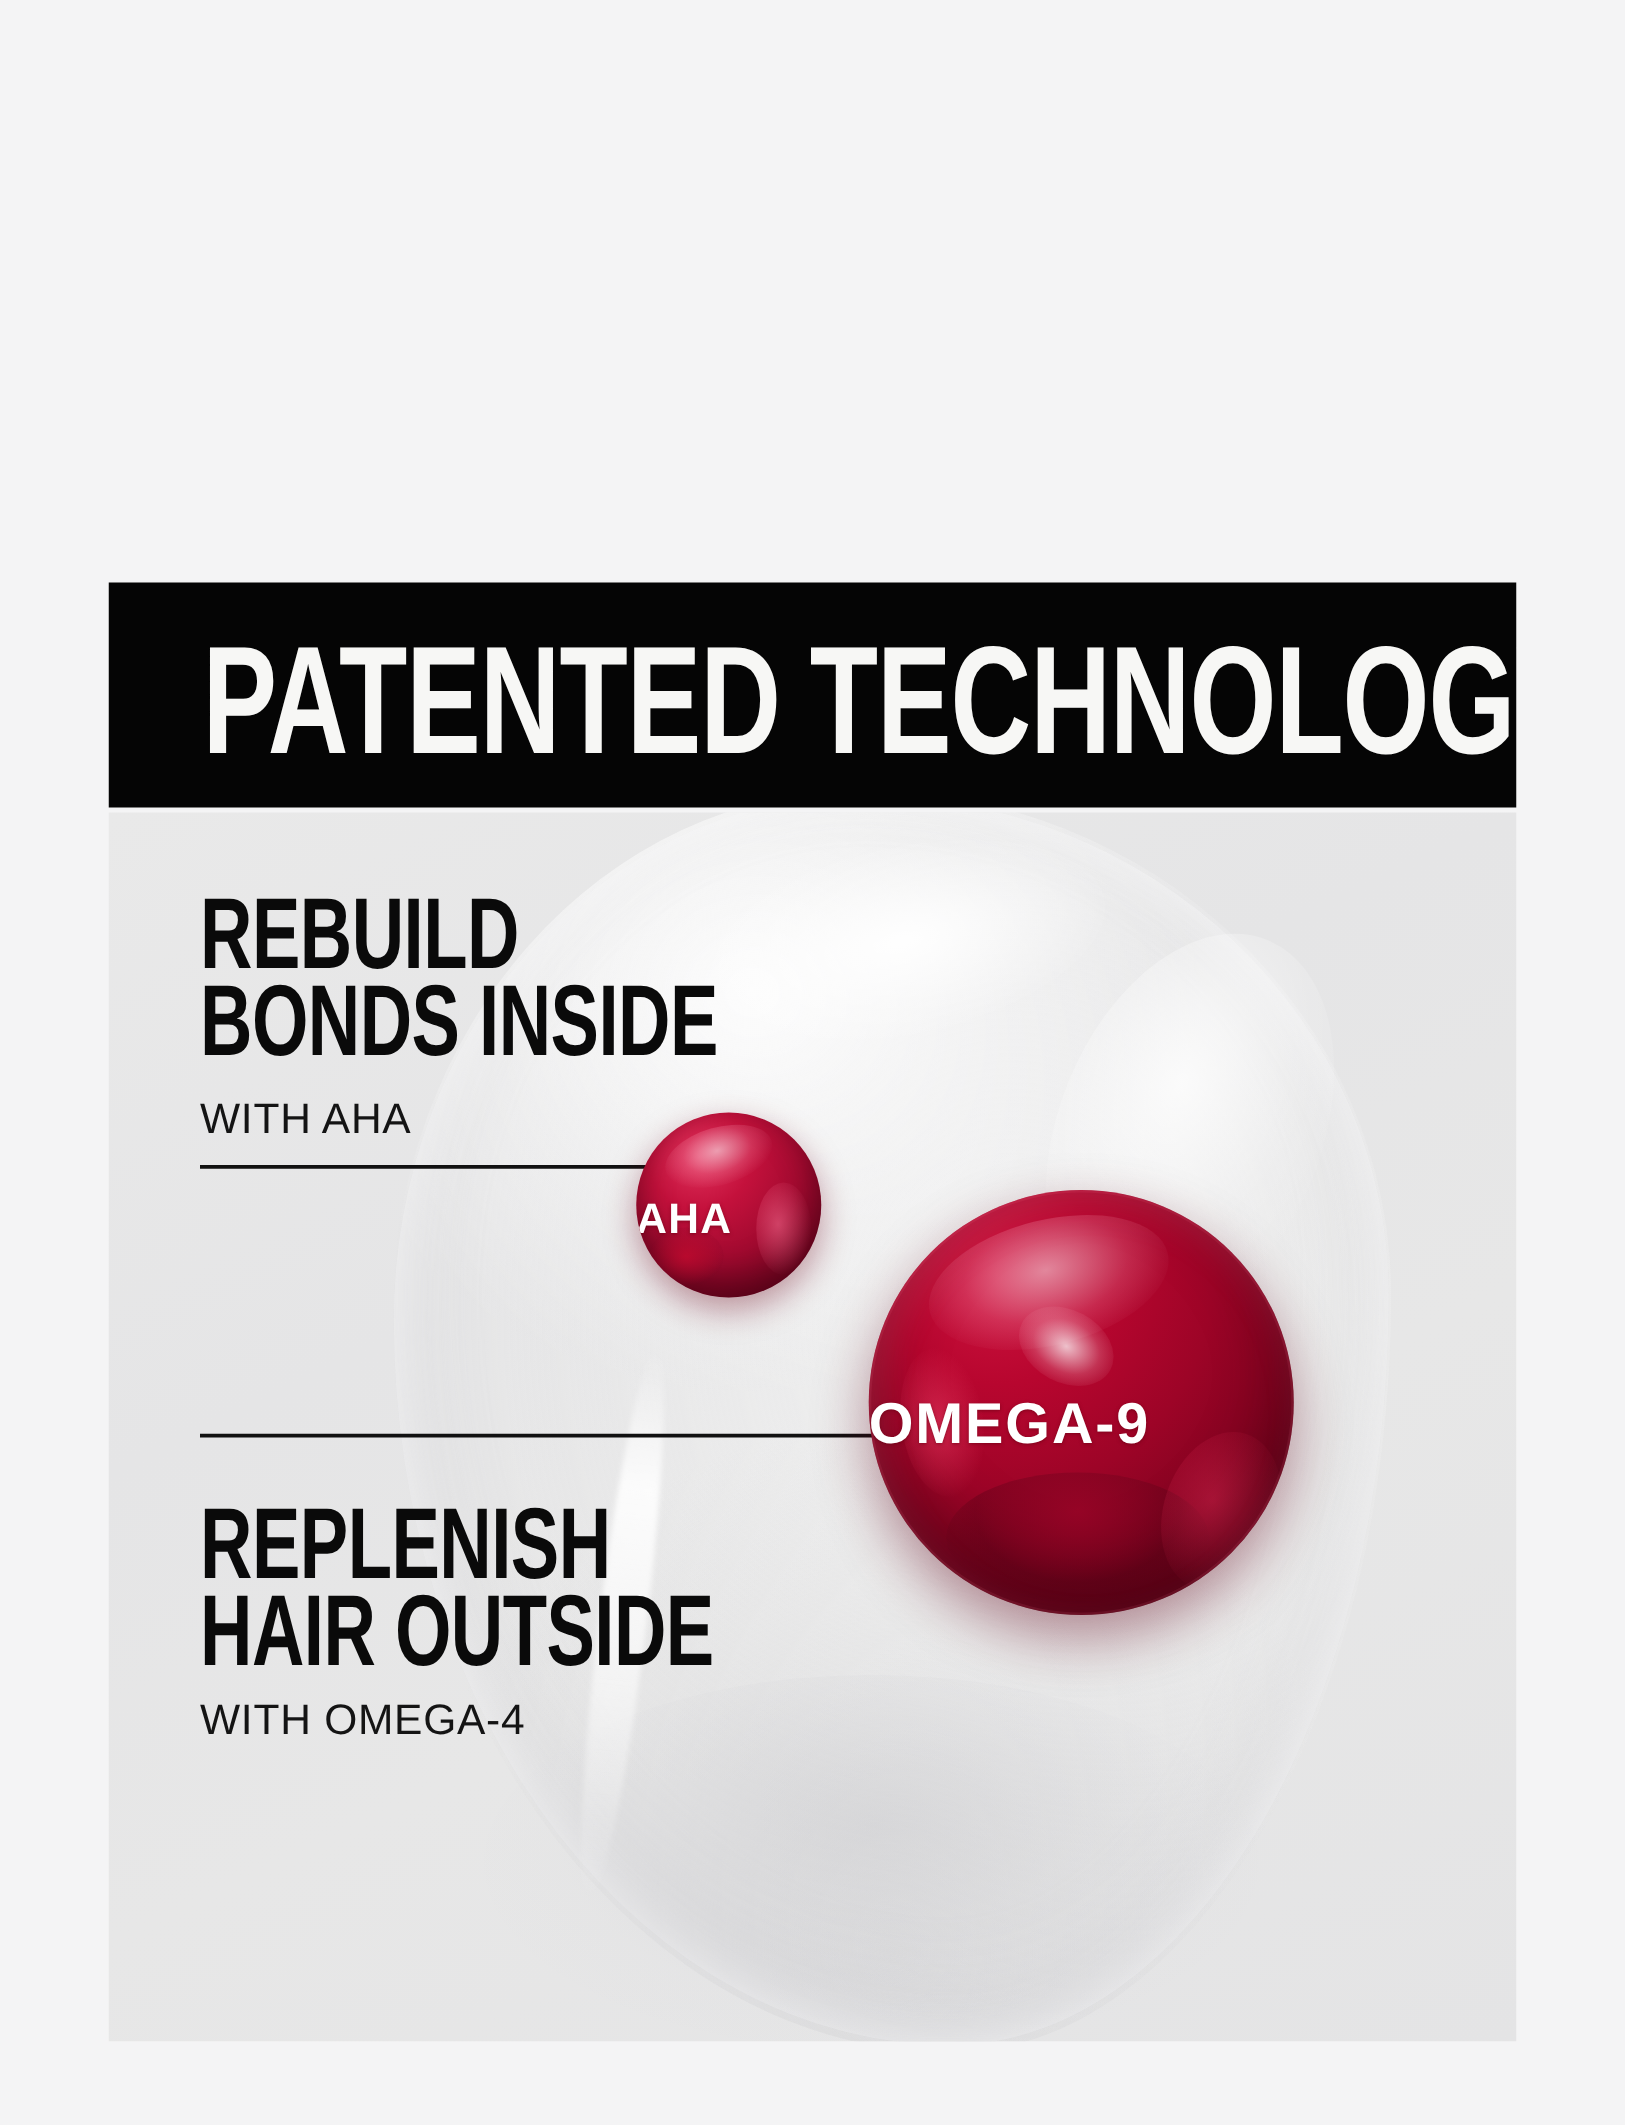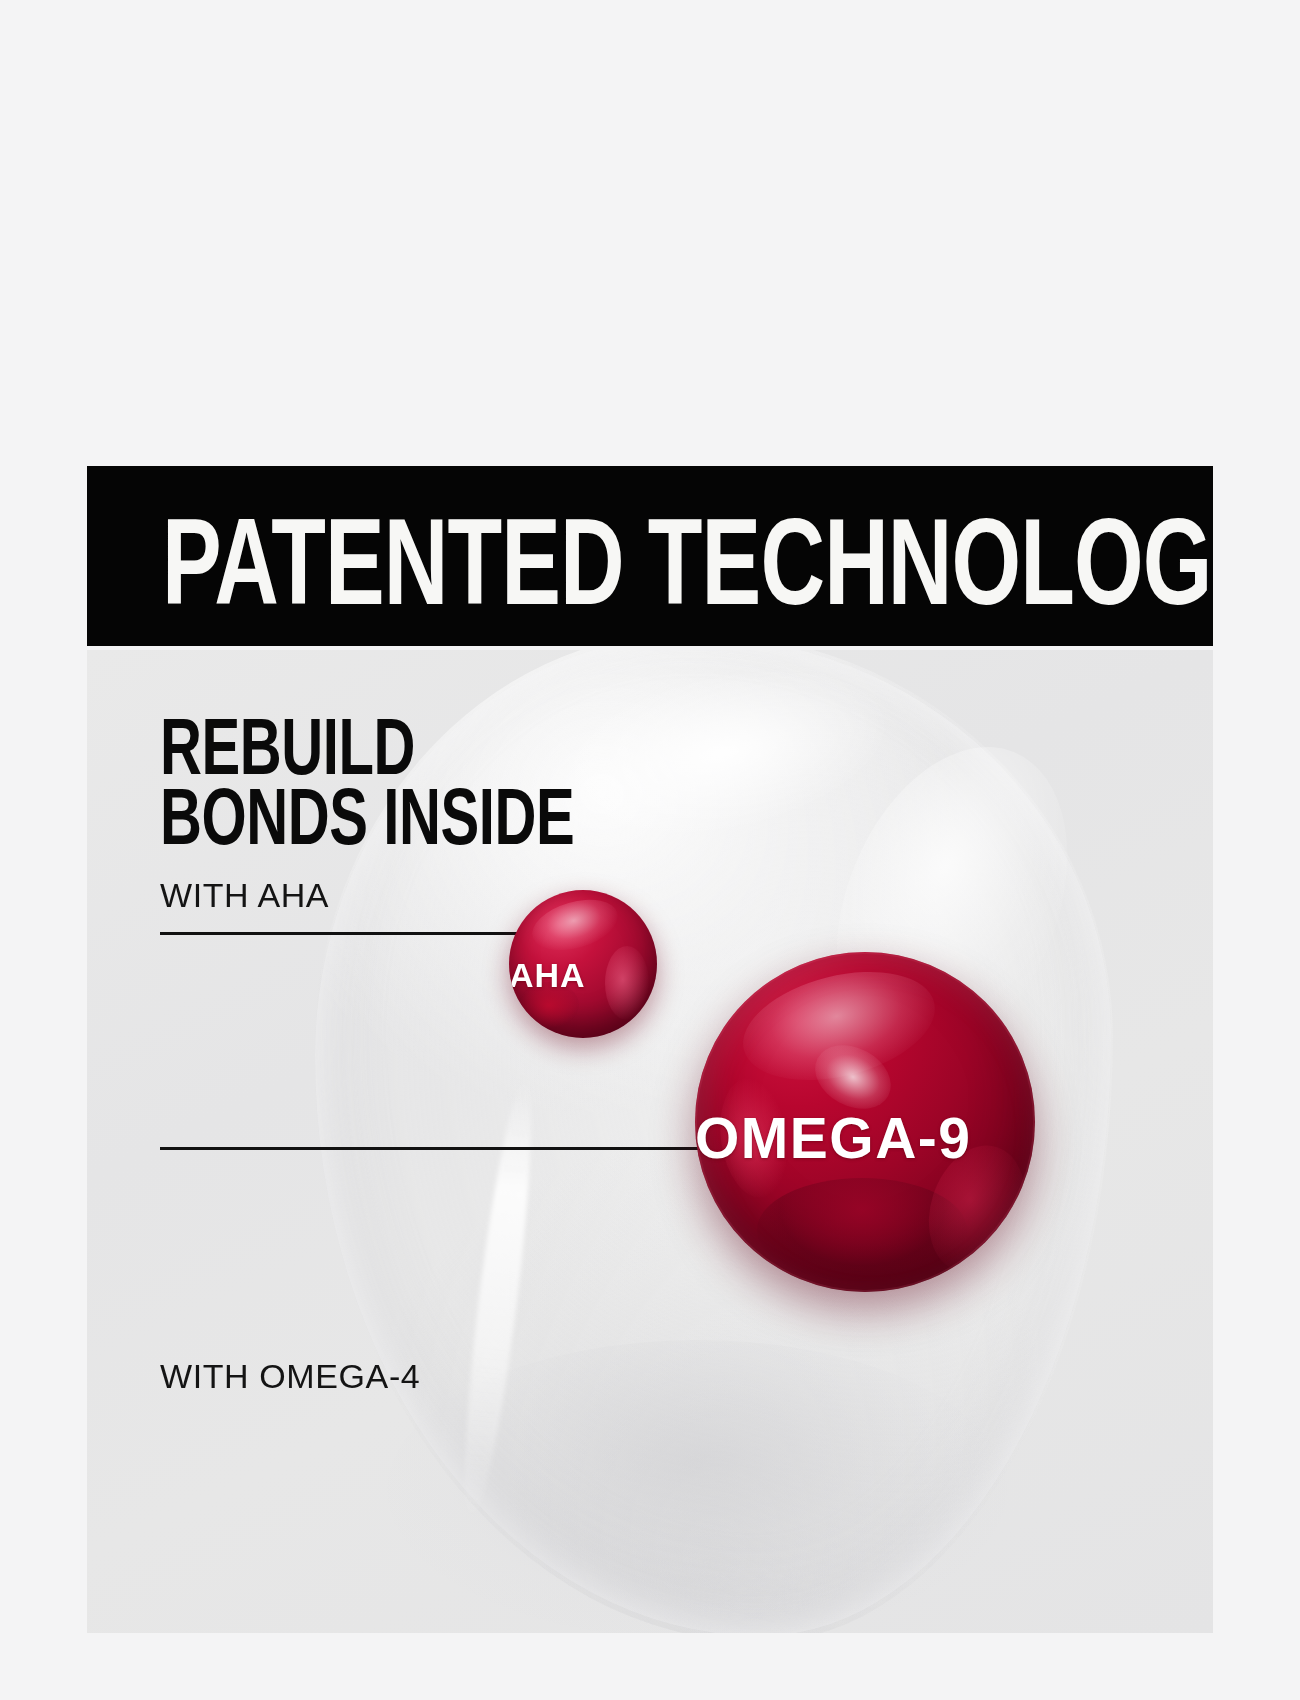--- a/index.html
+++ b/index.html
@@ -180,21 +180,21 @@
     background:radial-gradient(ellipse at 50% 50%, rgba(190,10,46,0.85) 0%, rgba(120,2,32,0.10) 70%, rgba(0,0,0,0) 85%);
   }
 
   #bubble-omega {
     left:608px; top:302px;
     width:340px; height:340px;
     background:
       radial-gradient(circle at 30% 20%, #cf1440 0%, #b8062f 24%, #9d0427 48%, #74021c 76%, #4a0112 100%);
     box-shadow:0 18px 44px rgba(95,3,24,0.42), inset 0 -24px 54px rgba(50,0,12,0.55);
   }
-  #bubble-omega .label { font-size:57px; letter-spacing:1.5px; margin-top:32px; }
+  #bubble-omega .label { font-size:46px; letter-spacing:1.5px; margin-top:32px; }
   #om-gloss-1 {
     left:46px; top:24px; width:196px; height:100px;
     background:radial-gradient(ellipse at 50% 40%, rgba(255,255,255,0.50) 0%, rgba(255,180,200,0.20) 48%, rgba(255,255,255,0) 78%);
     transform:rotate(-14deg);
   }
   #om-gloss-2 {
     left:118px; top:96px; width:80px; height:58px;
     background:radial-gradient(ellipse at 50% 50%, rgba(255,255,255,0.75) 0%, rgba(255,210,220,0.22) 50%, rgba(255,255,255,0) 80%);
     transform:rotate(28deg);
   }
@@ -238,20 +238,26 @@
     <div class="text-block" id="block-top">
       <div class="headline">
         <span class="l1">REBUILD</span>
         <span class="l2">BONDS INSIDE</span>
       </div>
     </div>
     <div class="subhead" id="sub-top">WITH AHA</div>
     <div class="rule" id="rule-top"></div>
 
     <div class="rule" id="rule-bottom"></div>
+    <div class="text-block" id="block-bottom">
+      <div class="headline">
+        <span class="l1">REPLENISH</span>
+        <span class="l2">HAIR OUTSIDE</span>
+      </div>
+    </div>
     <div class="subhead" id="sub-bottom">WITH OMEGA-4</div>
 
     <div class="bubble" id="bubble-aha">
       <div class="gloss" id="aha-gloss-1"></div>
       <div class="gloss" id="aha-gloss-2"></div>
       <div class="gloss" id="aha-gloss-3"></div>
       <span class="label">AHA</span>
     </div>
 
     <div class="bubble" id="bubble-omega">

